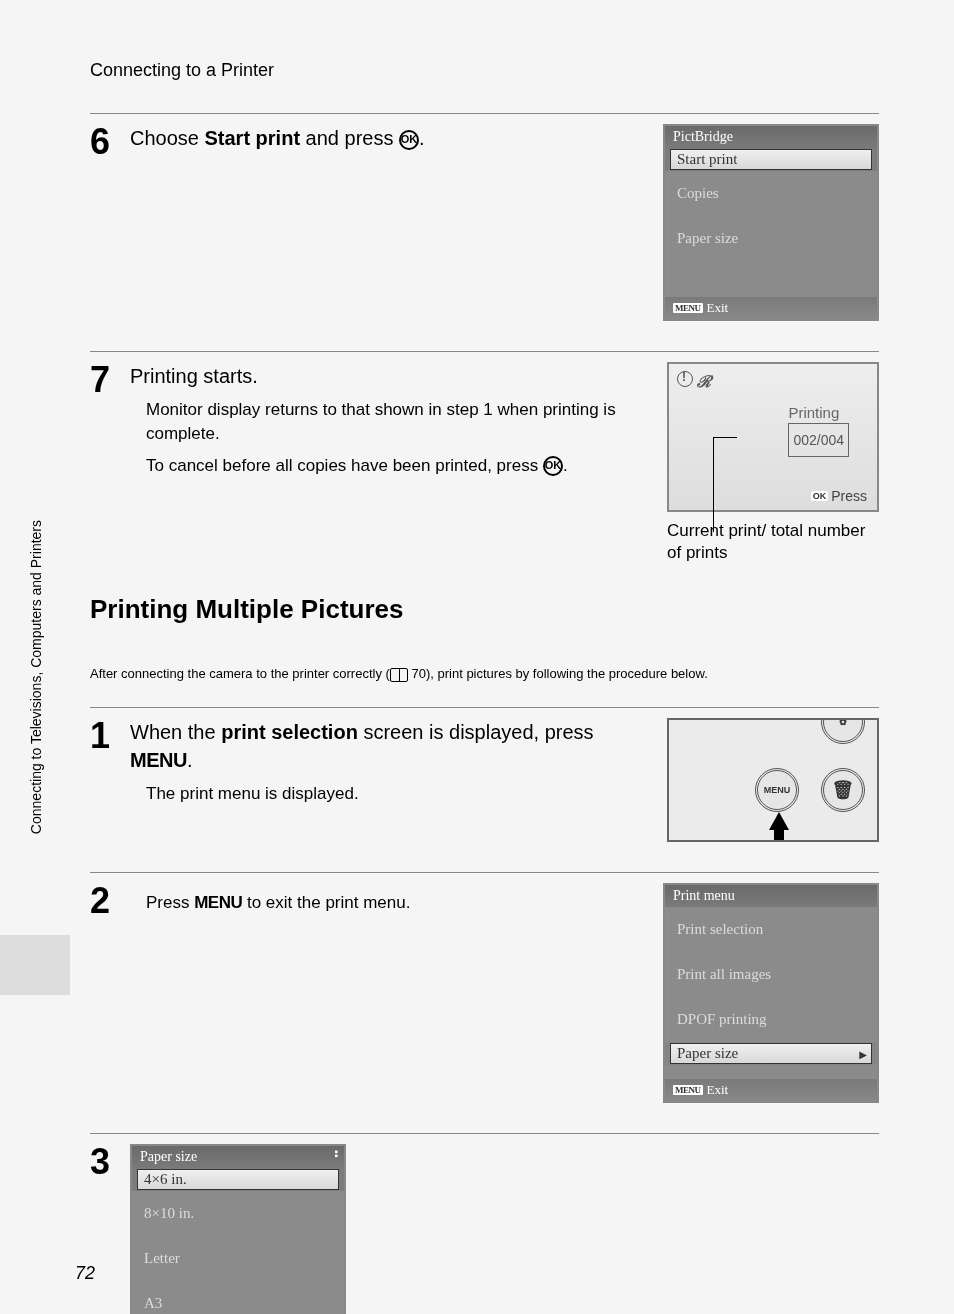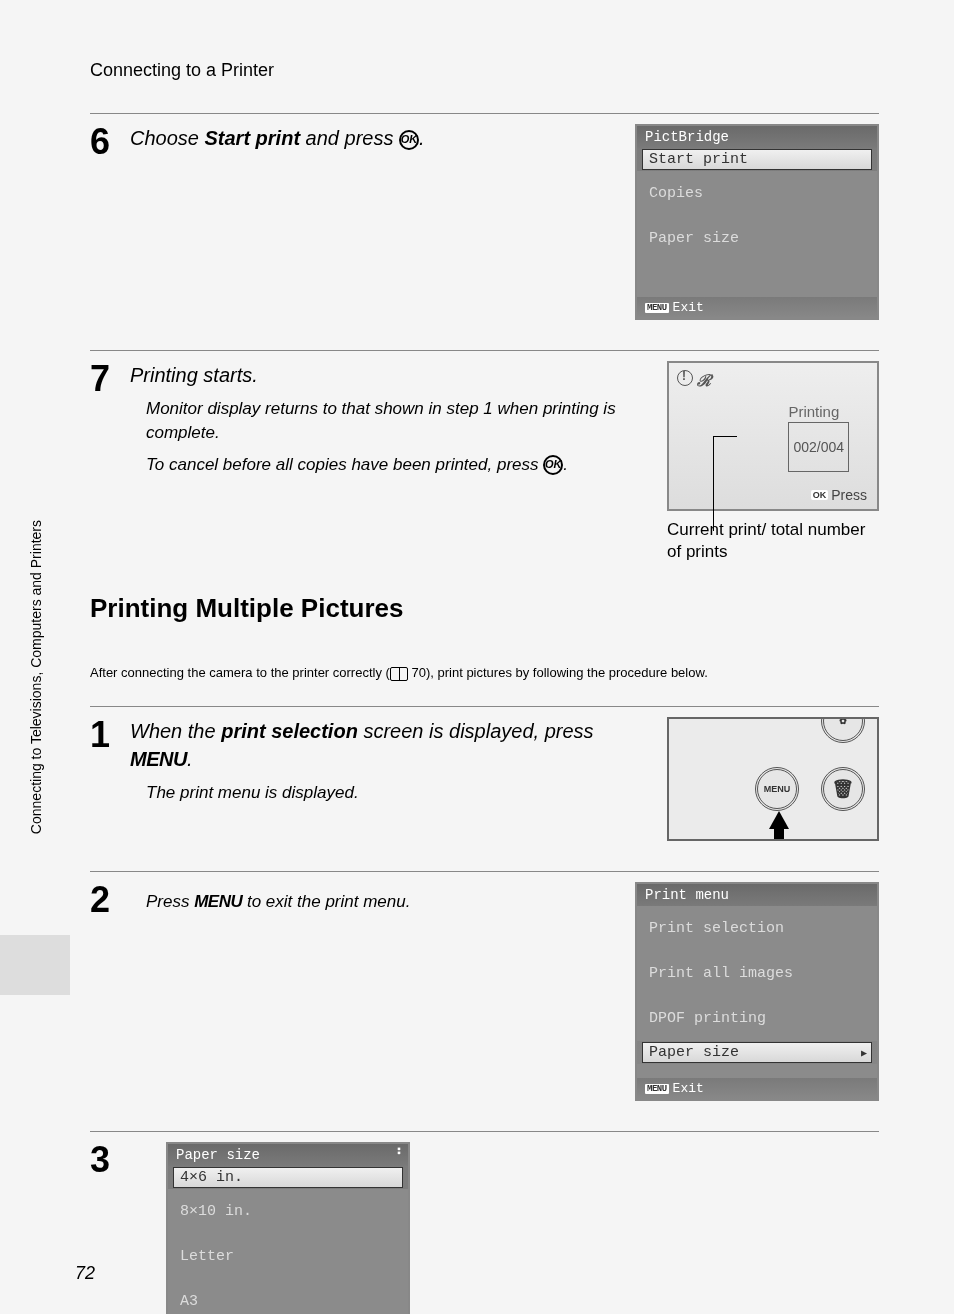--- a/index.html
+++ b/index.html
@@ -25,31 +25,30 @@
     padding-top: 10px;
     margin-bottom: 30px;
   }
   .step-num {
     font-size: 36px;
     font-weight: bold;
     width: 40px;
     flex-shrink: 0;
     line-height: 1;
   }
-  .step-body { flex: 1; padding-right: 17px; font-style: italic; }
+  .step-body { flex: 1; padding-right: 17px; }
   .step-text { font-size: 20px; line-height: 1.4; }
   .step-text .b { font-weight: bold; }
   .sub-text { font-size: 17px; margin-top: 8px; margin-left: 16px; line-height: 1.4; }
   .figure { flex-shrink: 0; }
   .lcd {
-    width: 244px;
+    width: 216px;
     border: 2px solid #888;
     background: linear-gradient(#7a7a7a,#888);
-    font-family: Liberation Mono, monospace;
-    margin-left: 36px;
+    font-family: Liberation Serif, serif;
   }
   .lcd-title {
     color: #fff;
     font-size: 14px;
     padding: 3px 8px;
     background: linear-gradient(#6a6a6a,#7a7a7a);
   }
   .lcd-item {
     font-size: 15px;
     padding: 14px 12px;
@@ -123,21 +122,21 @@
   .prog-fig { width:212px; }
   .prog-lcd {
     border:2px solid #888;height:150px;background:linear-gradient(#eee,#ddd);
     position:relative;
   }
   .prog-icons{position:absolute;top:6px;left:8px;font-size:16px;color:#555;}
   .prog-icons .warn{display:inline-block;width:16px;height:16px;border:1.5px solid #555;border-radius:50%;position:relative;margin-right:4px;}
   .prog-icons .warn:after{content:"!";position:absolute;left:4px;top:-2px;font-size:12px;font-weight:bold;}
   .prog-icons .pb{font-style:italic;font-weight:bold;}
   .prog-text{position:absolute;top:40px;right:28px;text-align:left;color:#666;font-size:15px;}
-  .prog-count{border:1.5px solid #666;padding:16px 4px;display:inline-block;margin-top:2px;font-size:14px;color:#555;}
+  .prog-count{border:1.5px solid #666;padding:8px 4px;display:inline-block;margin-top:2px;font-size:14px;color:#555;}
   .prog-cancel{position:absolute;bottom:6px;right:10px;font-size:14px;color:#444;display:flex;align-items:center;gap:3px;}
   .prog-line{position:absolute;left:44px;top:73px;width:1px;height:95px;background:#000;}
   .prog-line:before{content:"";position:absolute;top:0;left:0;width:24px;height:1px;background:#000;}
   .prog-caption{font-size:17px;margin-top:8px;line-height:1.3;}
   
   .cam-fig{
     width:212px;height:124px;border:2px solid #666;background:#ebebeb;
     position:relative;overflow:hidden;
   }
   .cam-btn{

